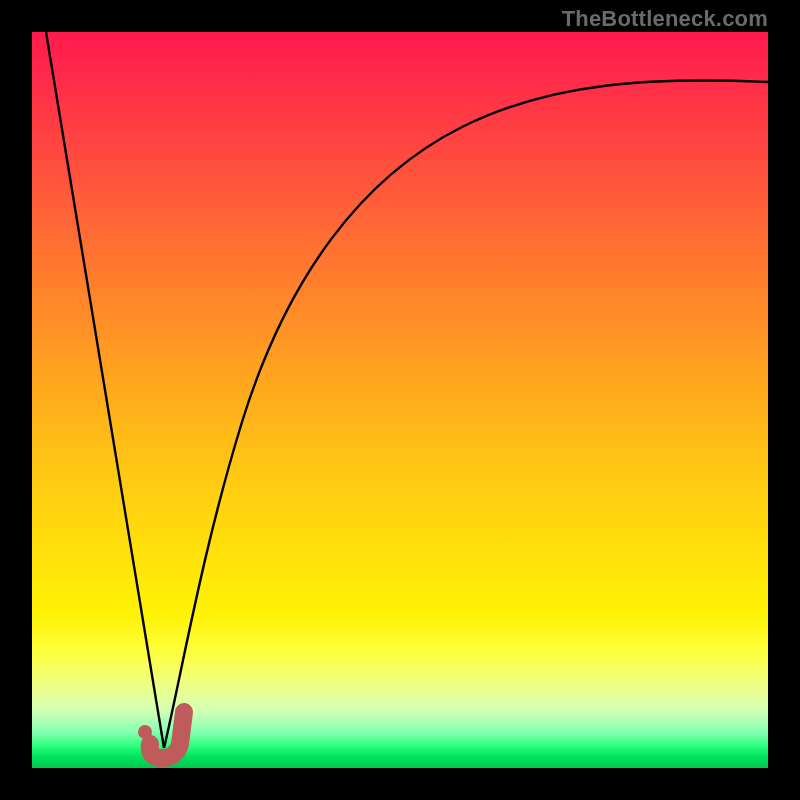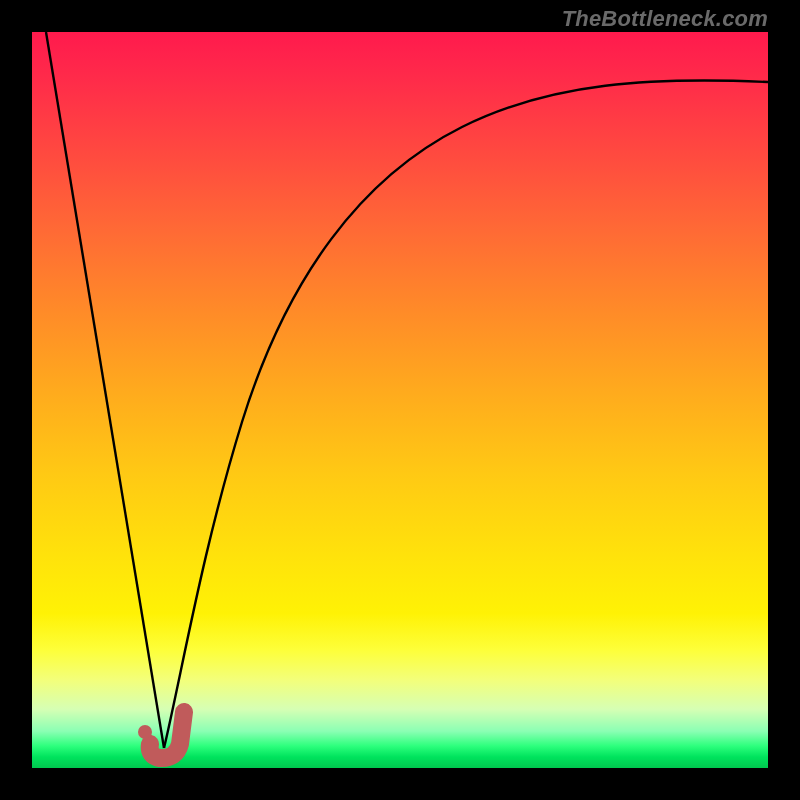--- a/index.html
+++ b/index.html
@@ -9,21 +9,20 @@
     height: 800px;
     background: #000;
     overflow: hidden;
     font-family: Arial, Helvetica, sans-serif;
   }
   .stage {
     position: relative;
     width: 800px;
     height: 800px;
     background: #000;
-    font-style: italic;
   }
   .plot-area {
     position: absolute;
     left: 32px;
     top: 32px;
     width: 736px;
     height: 736px;
     overflow: hidden;
   }
   .gradient {

